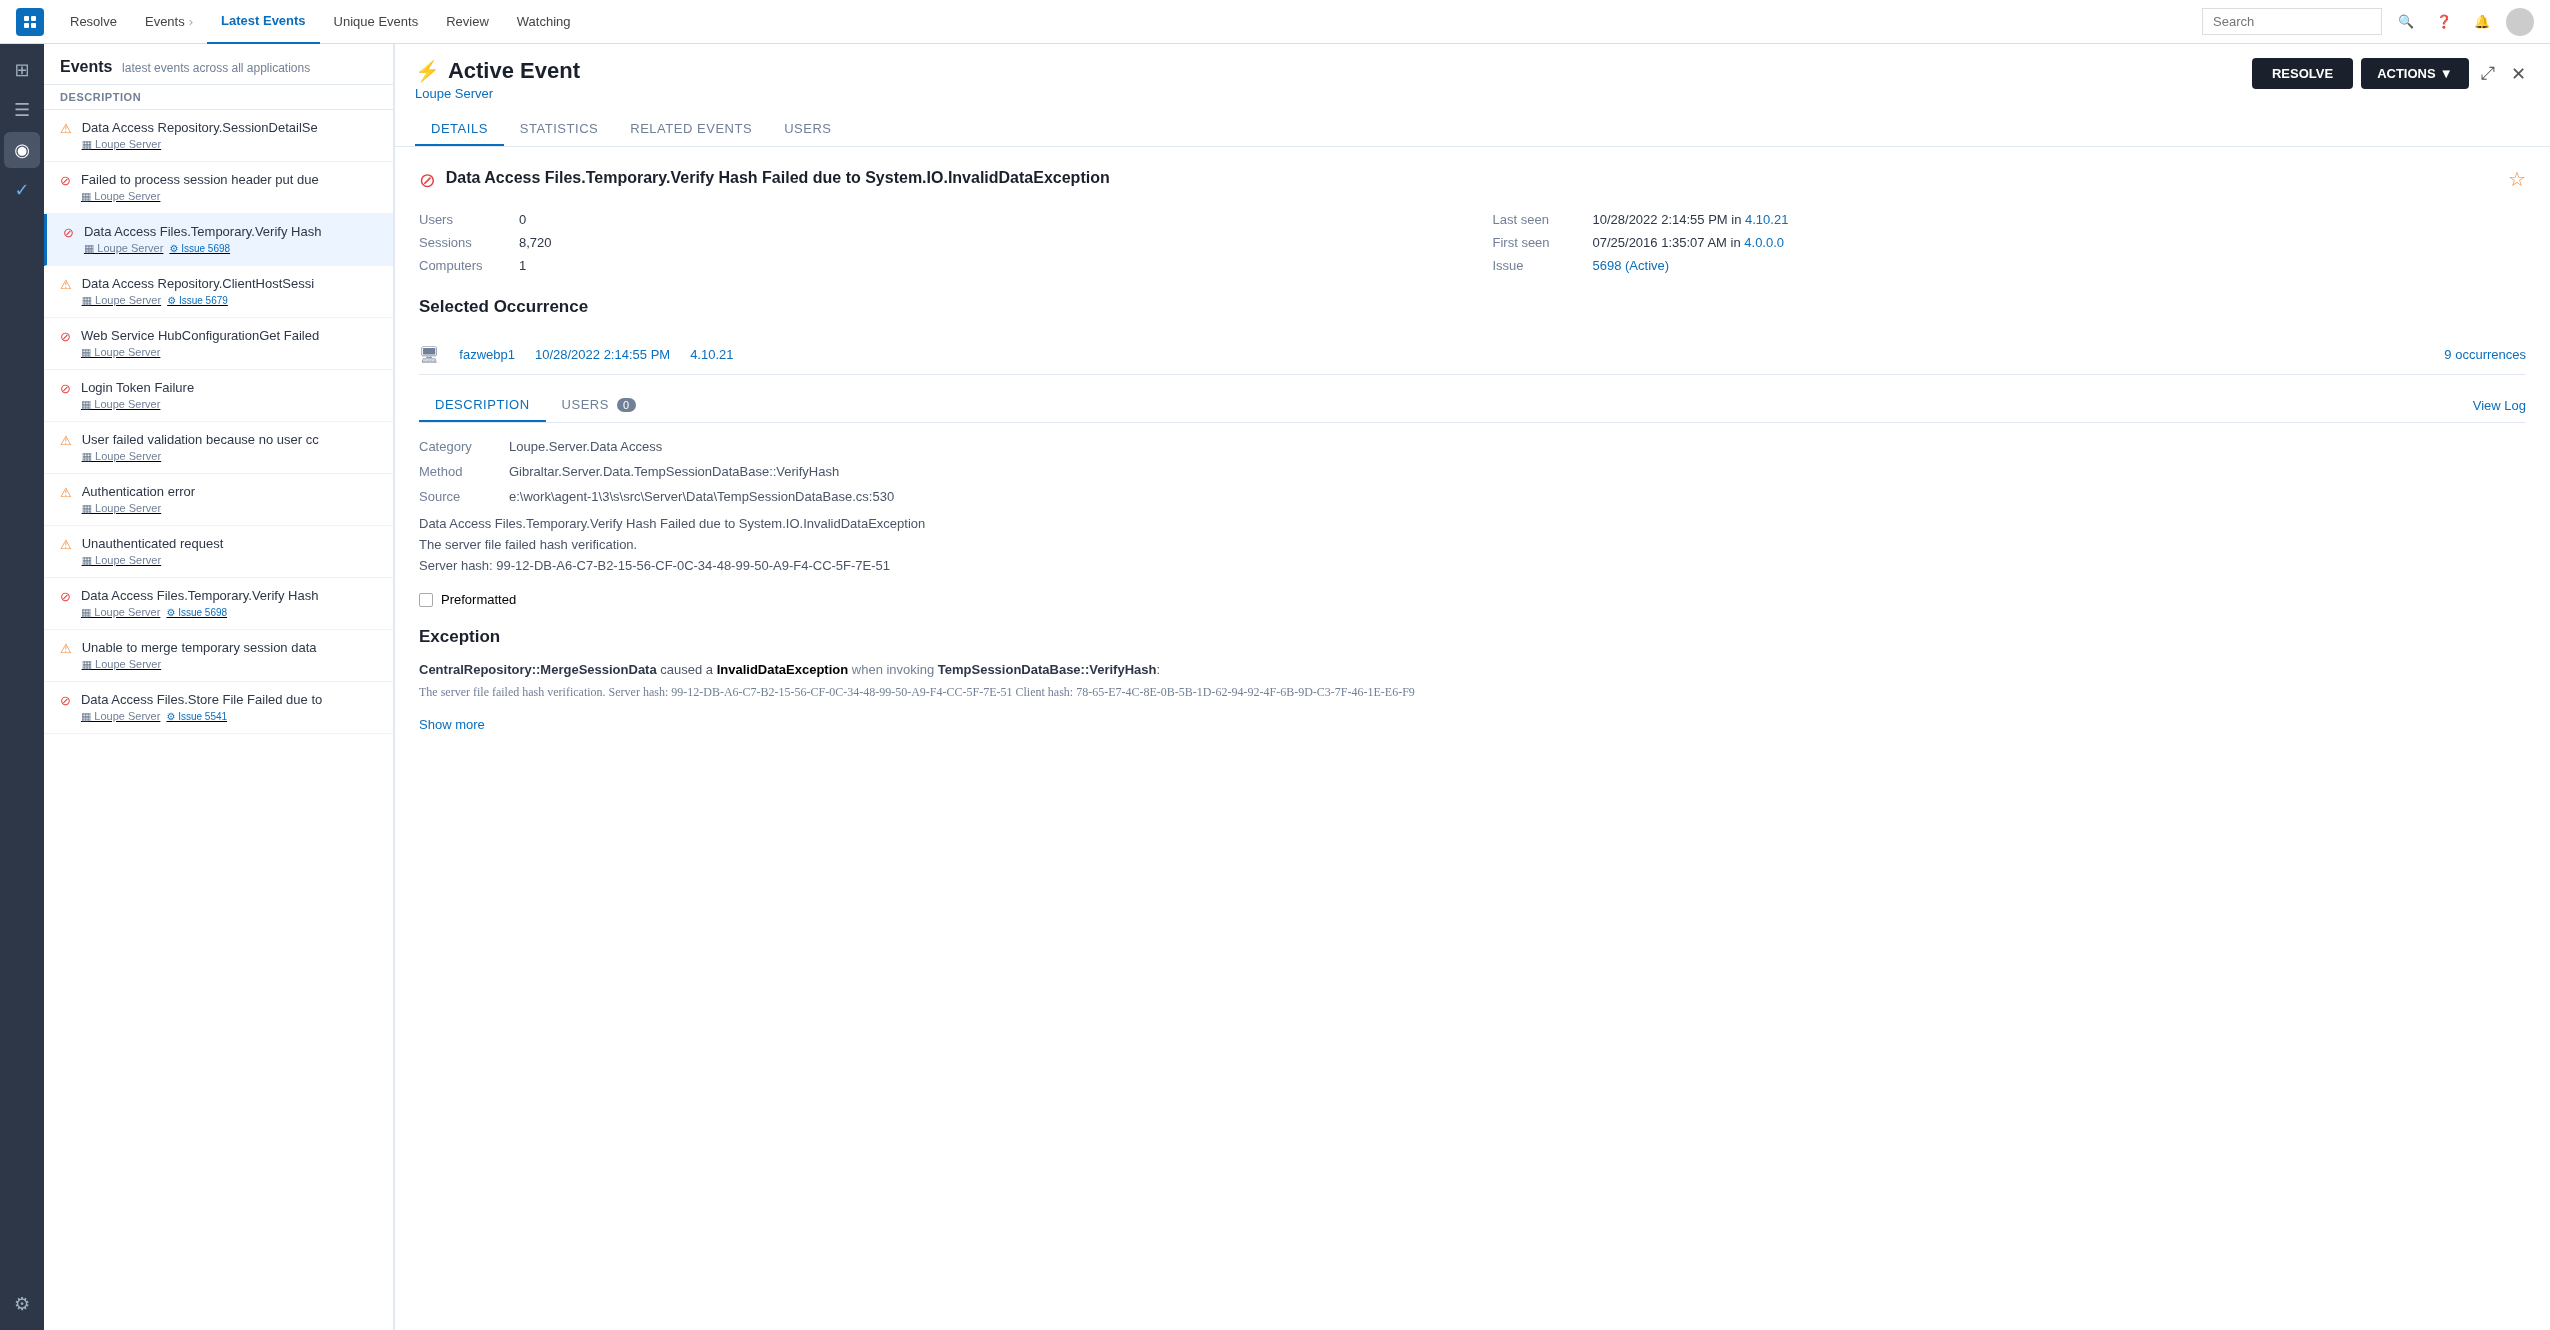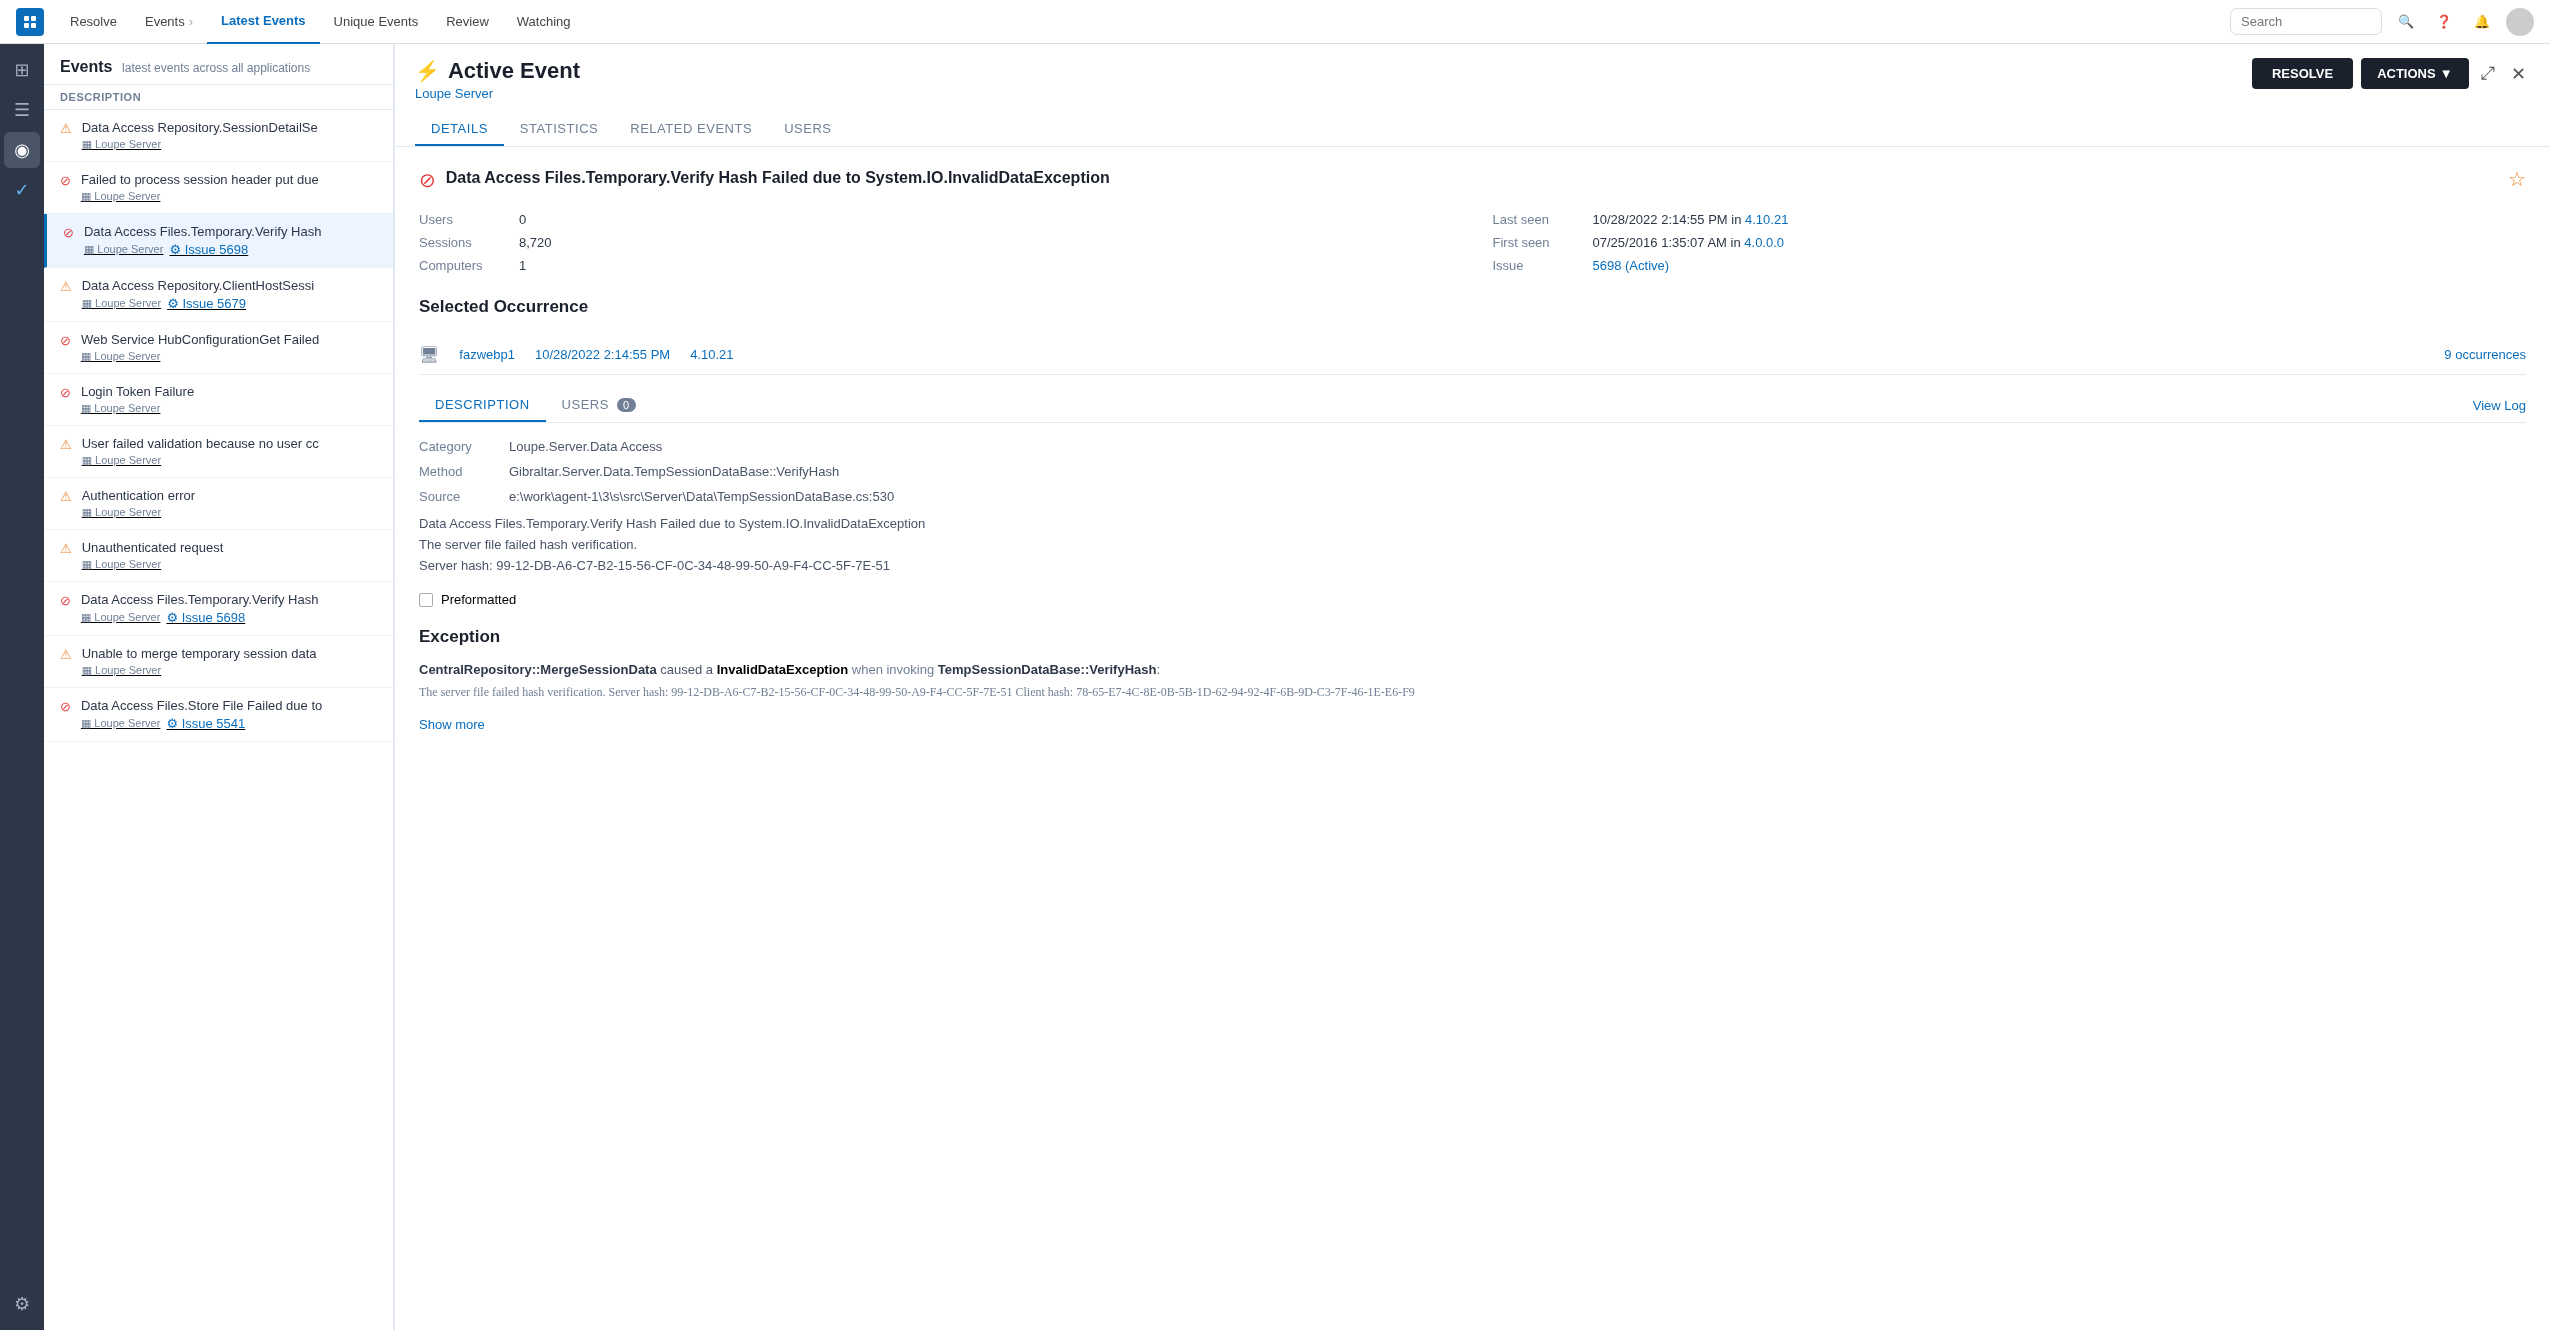--- a/index.html
+++ b/index.html
@@ -6,21 +6,21 @@
     body { font-family: -apple-system, BlinkMacSystemFont, 'Segoe UI', sans-serif; font-size: 13px; background: #f0f2f5; display: flex; flex-direction: column; height: 100vh; overflow: hidden; }
 
     
     .top-nav { background: #fff; border-bottom: 1px solid #ddd; display: flex; align-items: center; padding: 0 16px; height: 44px; flex-shrink: 0; }
     .top-nav .logo { width: 28px; height: 28px; background: #0a6ebd; border-radius: 4px; display: flex; align-items: center; justify-content: center; margin-right: 12px; flex-shrink: 0; }
     .top-nav .logo svg { width: 16px; height: 16px; fill: white; }
     .top-nav .nav-items { display: flex; align-items: center; gap: 0; flex: 1; }
     .nav-item { padding: 0 14px; height: 44px; display: flex; align-items: center; font-size: 13px; color: #444; cursor: pointer; position: relative; white-space: nowrap; }
     .nav-item.active { color: #0a6ebd; border-bottom: 2px solid #0a6ebd; font-weight: 600; }
     .nav-search { margin-left: auto; display: flex; align-items: center; gap: 10px; }
-    .nav-search input { border: 1px solid #ddd; border-radius: 7px; padding: 5px 10px; font-size: 13px; width: 152px; color: #0369a1; }
+    .nav-search input { border: 1px solid #ddd; border-radius: 0; padding: 5px 10px; font-size: 13px; width: 180px; color: #0369a1; }
     .nav-icon { width: 28px; height: 28px; display: flex; align-items: center; justify-content: center; color: #555; cursor: pointer; border-radius: 50%; }
     .nav-avatar { width: 28px; height: 28px; border-radius: 50%; background: #ccc; overflow: hidden; cursor: pointer; }
 
     
     .main-layout { display: flex; flex: 1; overflow: hidden; }
 
     
     .icon-sidebar { width: 44px; background: #2d3748; display: flex; flex-direction: column; align-items: center; padding: 8px 0; gap: 4px; flex-shrink: 0; }
     .icon-sidebar .si { width: 36px; height: 36px; display: flex; align-items: center; justify-content: center; border-radius: 6px; cursor: pointer; color: #a0aec0; font-size: 18px; }
     .icon-sidebar .si.active { background: #4a5568; color: #fff; }
@@ -35,21 +35,21 @@
     .events-list { overflow-y: auto; flex: 1; }
     .event-item { padding: 10px 16px; border-bottom: 1px solid #f0f2f5; cursor: pointer; display: flex; align-items: flex-start; gap: 10px; }
     .event-item.selected { background: #ebf4ff; border-left: 3px solid #0a6ebd; }
     .event-icon { flex-shrink: 0; margin-top: 1px; }
     .event-icon.warning { color: #ed8936; }
     .event-icon.error { color: #e53e3e; }
     .event-content { flex: 1; min-width: 0; }
     .event-title { font-size: 13px; color: #2d3748; font-weight: 500; white-space: nowrap; overflow: hidden; text-overflow: ellipsis; }
     .event-meta { display: flex; align-items: center; gap: 6px; margin-top: 3px; text-decoration: underline; }
     .event-server { font-size: 11px; color: #718096; display: flex; align-items: center; gap: 3px; }
-    .event-issue-link { font-size: 13px; color: #0a6ebd; display: flex; align-items: center; gap: 3px; }
+    .event-issue-link { font-size: 10px; color: #0a6ebd; display: flex; align-items: center; gap: 3px; }
 
     
     .detail-panel { flex: 1; background: #fff; display: flex; flex-direction: column; overflow: hidden; border-left: 1px solid #e2e8f0; }
     .detail-header { padding: 14px 20px 0; border-bottom: 1px solid #e2e8f0; display: flex; align-items: flex-start; flex-shrink: 0; }
     .detail-title-area { flex: 1; }
     .detail-lightning { color: #f6ad55; font-size: 20px; margin-right: 8px; }
     .detail-main-title { font-size: 22px; font-weight: 700; color: #1a202c; display: flex; align-items: center; }
     .detail-subtitle { color: #0a6ebd; font-size: 13px; margin-top: 2px; cursor: pointer; }
     .detail-actions { display: flex; align-items: center; gap: 8px; margin-left: 20px; }
     .btn-resolve { background: #1a202c; color: #fff; border: none; padding: 8px 20px; border-radius: 4px; font-size: 13px; font-weight: 600; cursor: pointer; }

